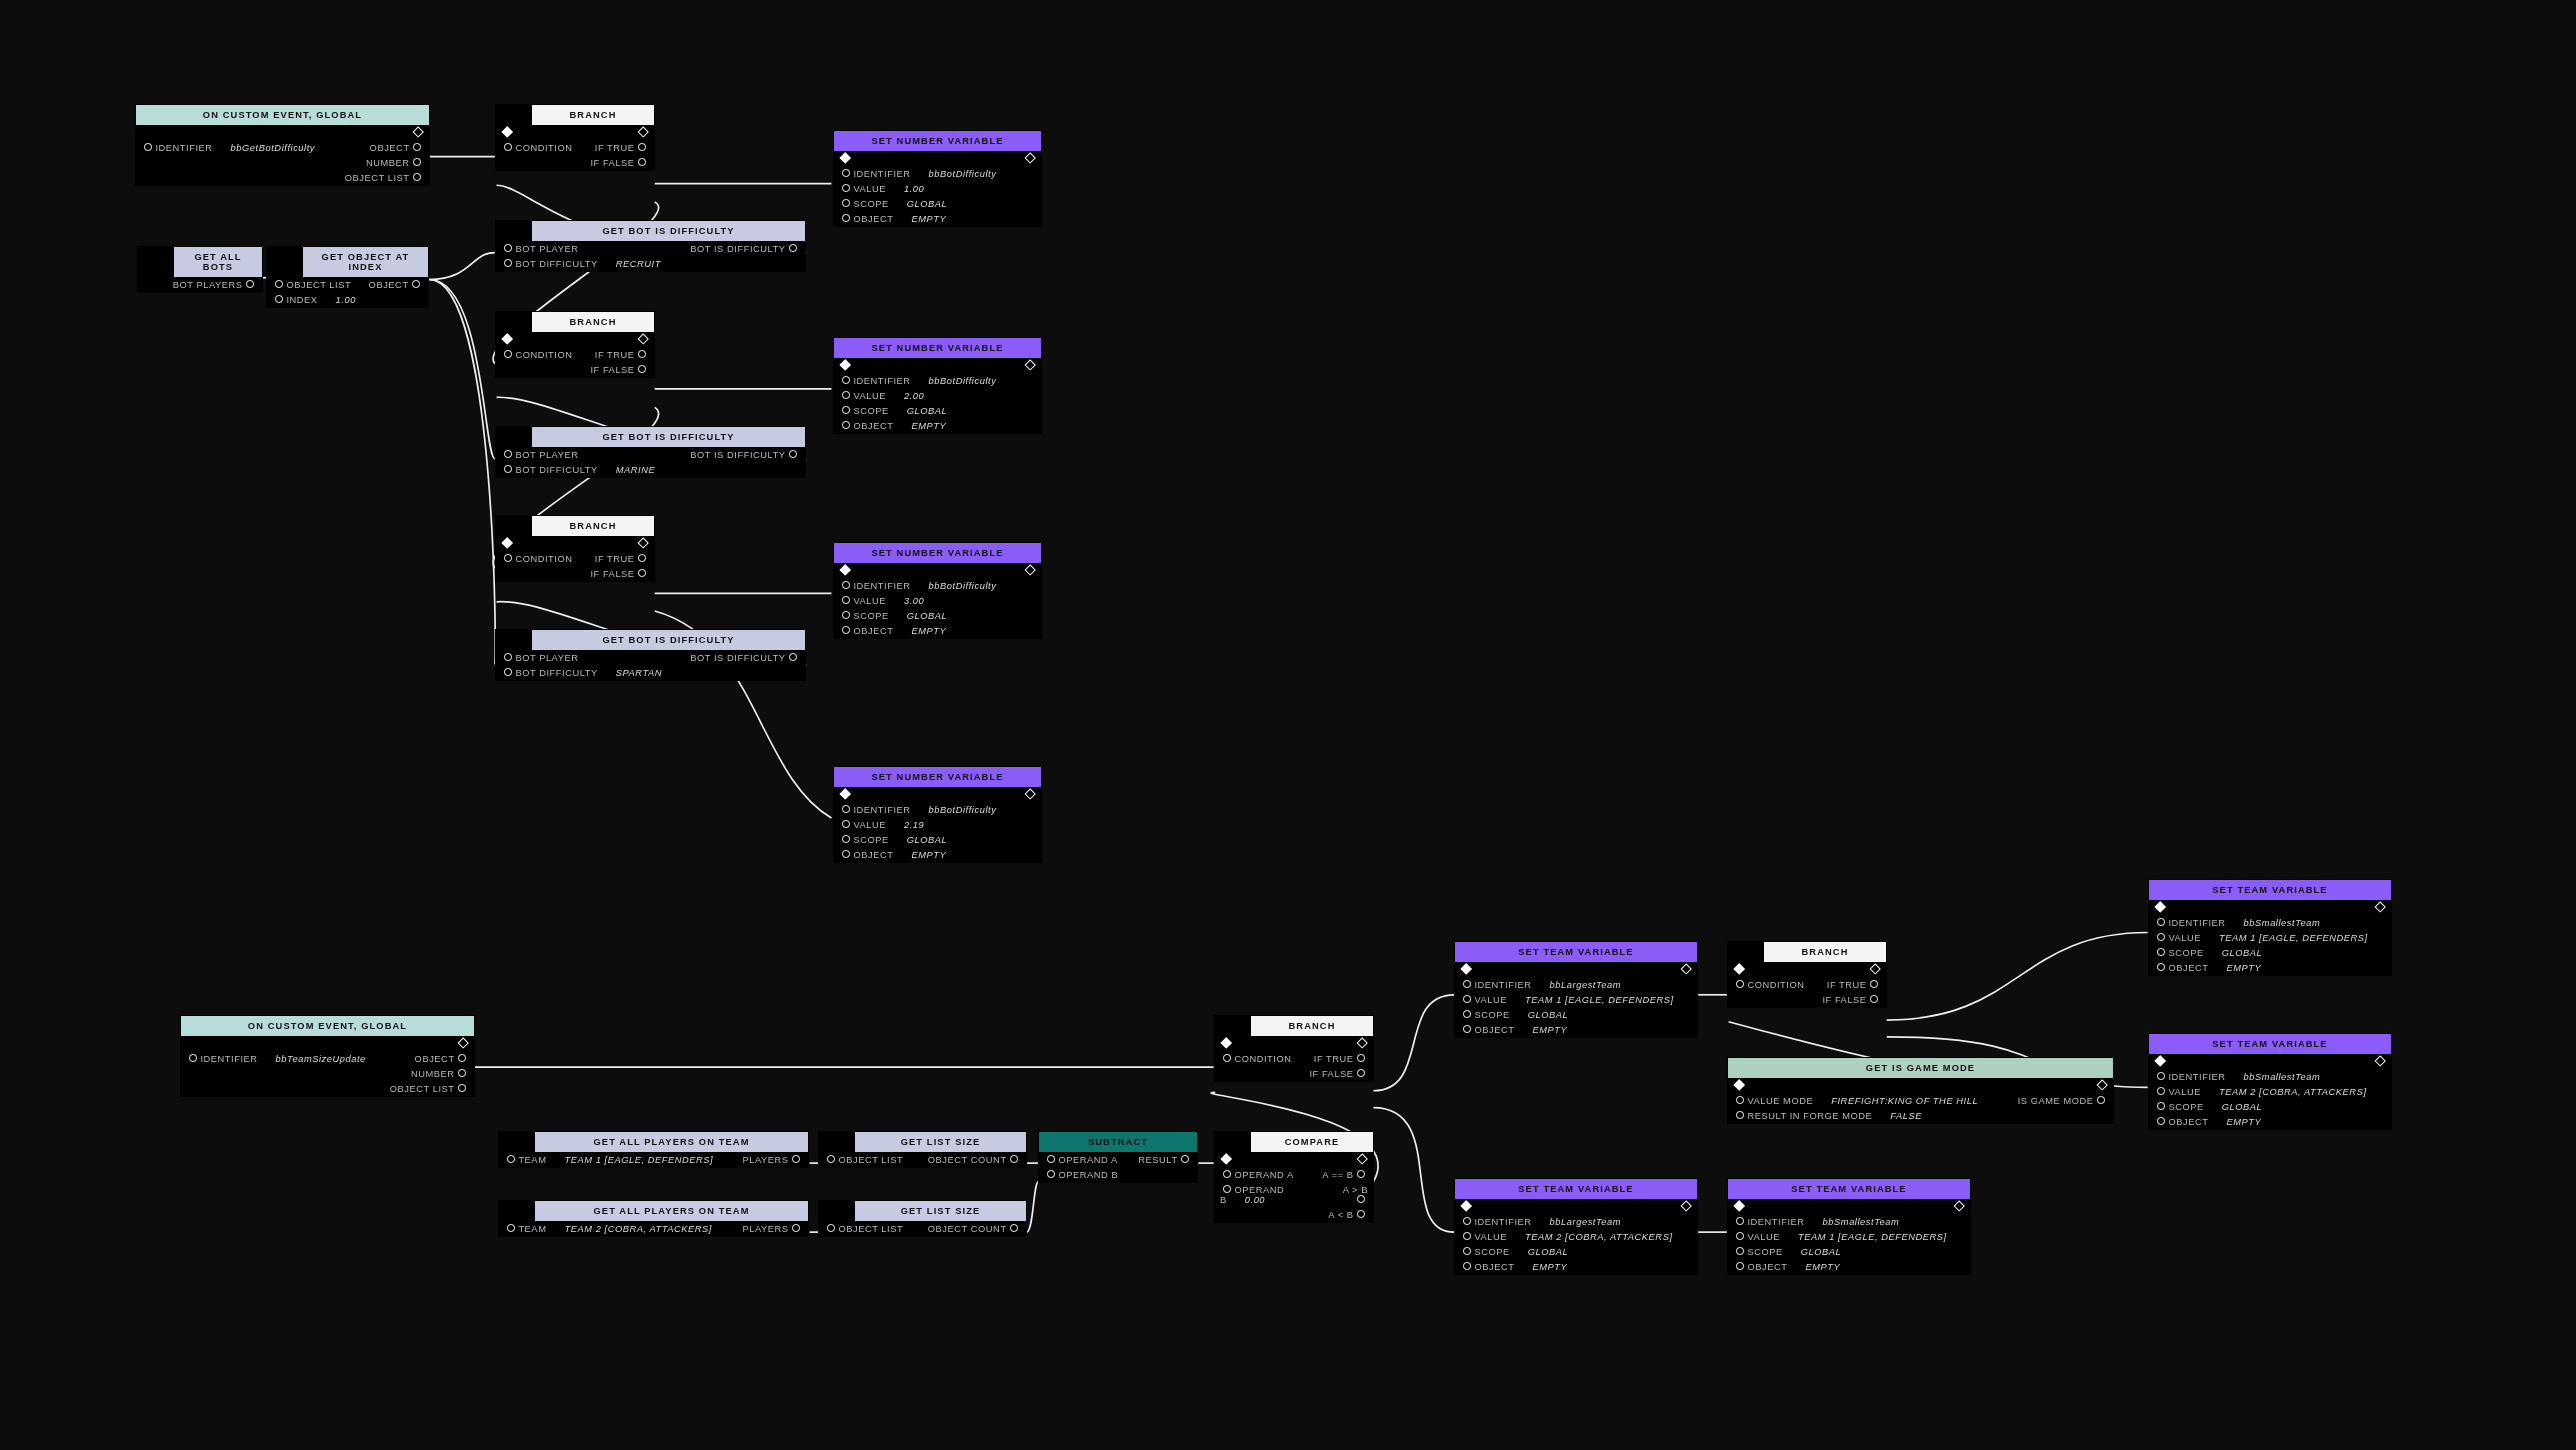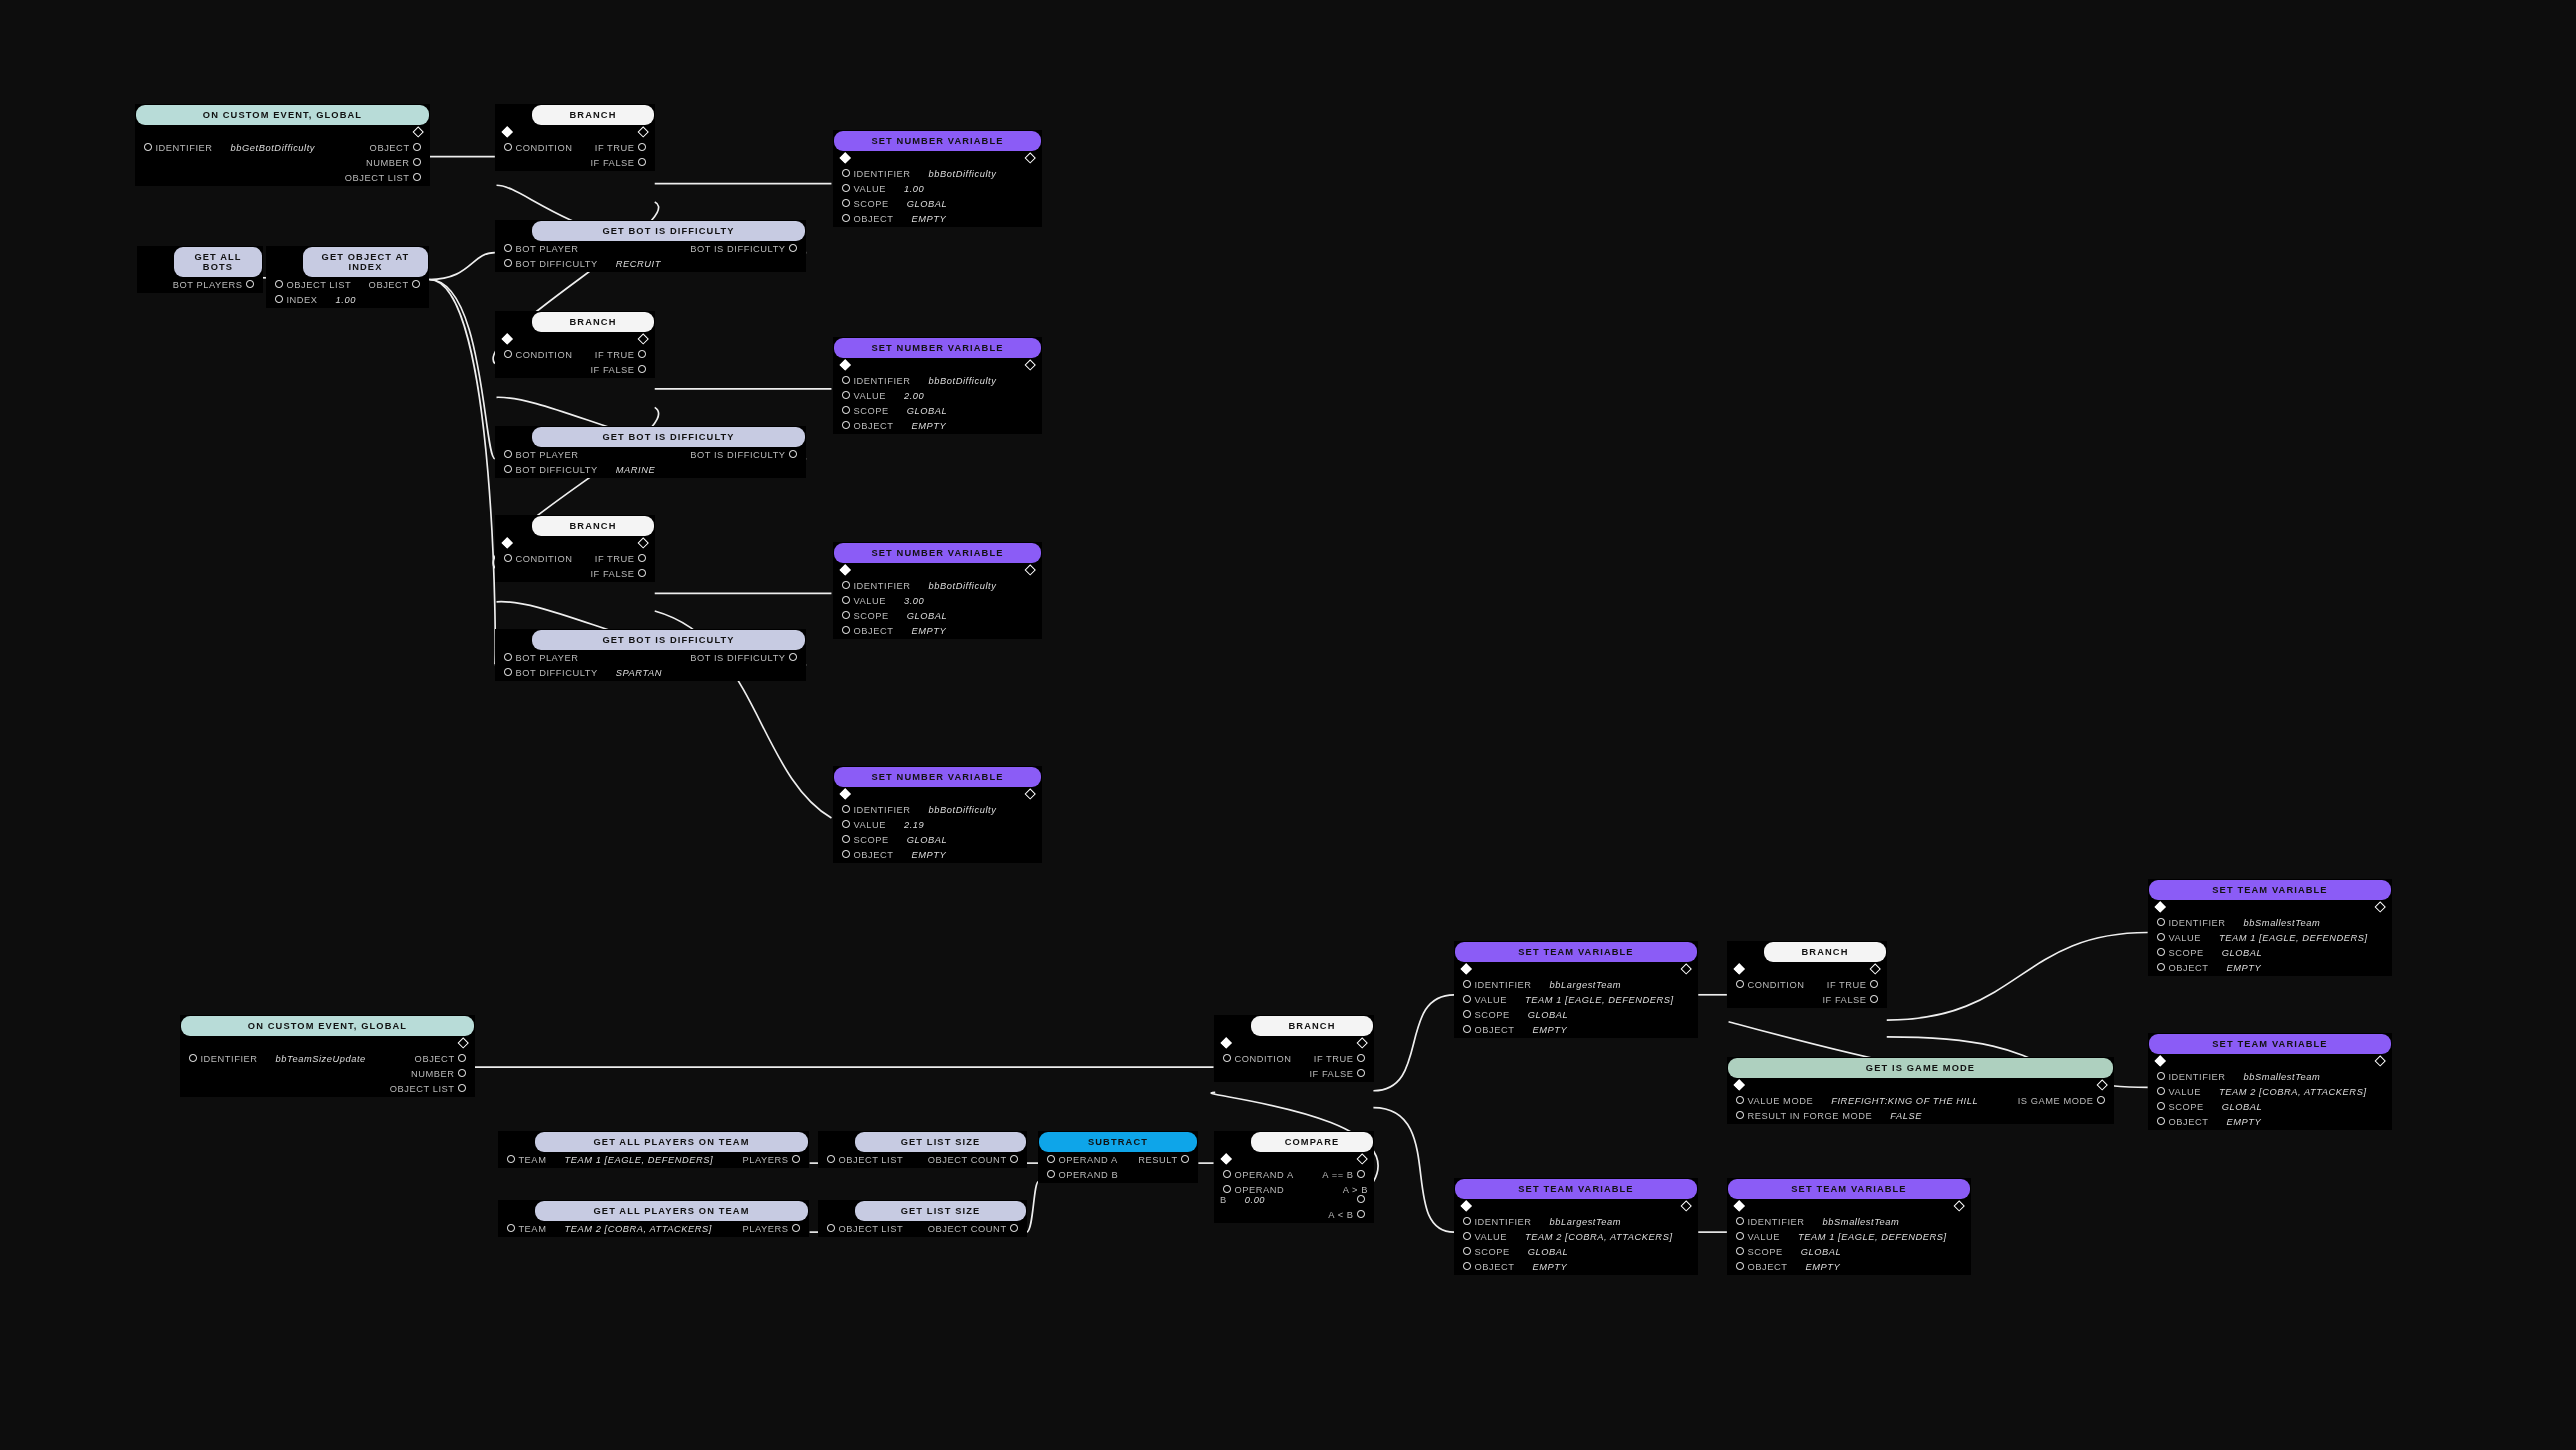--- a/index.html
+++ b/index.html
@@ -29,27 +29,26 @@
     color: #bbb;
     font-size: 9.3px;
     letter-spacing: 0.06em;
   }
   .node .header {
     text-align: center;
     padding: 5px 8px;
     font-weight: 600;
     letter-spacing: 0.12em;
     font-size: 9.3px;
-    border-radius: 9px;
   }
   .hdr-teal   { background: #b8dcd8; color:#111; }
   .hdr-white  { background: #f4f4f4; color:#111;margin-left:36px; }
   .hdr-lav    { background: #c7cbe2; color:#111;margin-left:36px; }
   .hdr-pink   { background: #8b5cf6; color:#111; }
-  .hdr-gold   { background: #0ea5e9; color:#111; }
+  .hdr-gold   { background: #0f766e; color:#111; }
   .hdr-green  { background: #aed0bf; color:#111; }
   .row {
     display: flex;
     justify-content: space-between;
     align-items: center;
     padding: 2.5px 5px;
     gap: 5px;
     min-height: 15px;
   }
   .row .l { text-align: left; }

